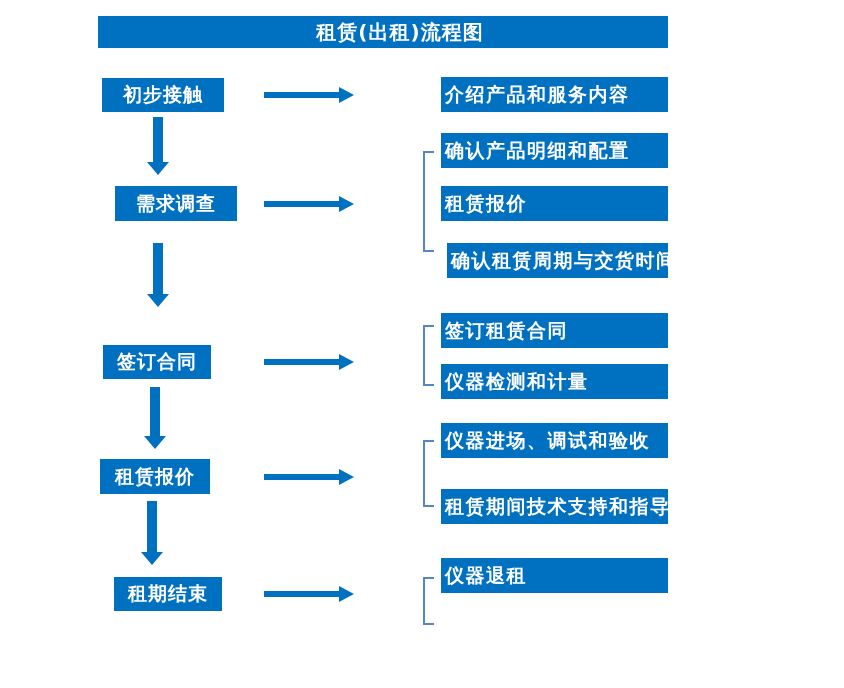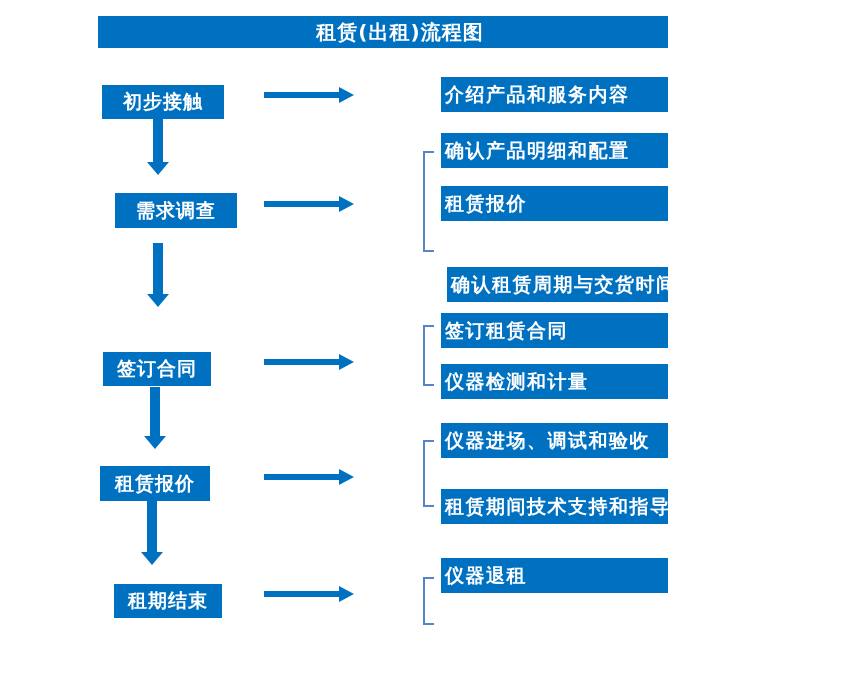--- a/index.html
+++ b/index.html
@@ -23,21 +23,20 @@
   }
   .title-bar {
     justify-content: center;
     font-size: 20px;
     letter-spacing: 1px;
   }
   .step-box {
     justify-content: center;
     font-size: 19px;
     letter-spacing: 1px;
-    margin-top: 7px;
   }
   .output-box {
     justify-content: flex-start;
     padding-left: 4px;
     font-size: 19px;
     letter-spacing: 1.5px;
   }
   .right-arrow { position: absolute; width: 90px; height: 16px; }
   .right-arrow .arrow-shaft {
     position: absolute; left: 0; top: 5px; width: 77px; height: 6px; background: #0070C0;
@@ -123,21 +122,21 @@
 
   <div class="group-bracket" style="top:151px; height:101px;"></div>
   <div class="group-bracket" style="top:325px; height:61px;"></div>
   <div class="group-bracket" style="top:440px; height:67px;"></div>
   <div class="group-bracket" style="top:577px; height:48px;"></div>
 
   <div class="blue-box output-box" style="left:441px; top:77px; width:261px; height:35px;">介绍产品和服务内容</div>
 
   <div class="blue-box output-box" style="left:441px; top:133px; width:261px; height:35px;">确认产品明细和配置</div>
   <div class="blue-box output-box" style="left:441px; top:186px; width:261px; height:35px;">租赁报价</div>
-  <div class="blue-box output-box" style="left:447px; top:243px; width:261px; height:35px;margin-top:24px;">确认租赁周期与交货时间</div>
+  <div class="blue-box output-box" style="left:447px; top:243px; width:261px; height:35px;">确认租赁周期与交货时间</div>
 
   <div class="blue-box output-box" style="left:441px; top:313px; width:261px; height:35px;">签订租赁合同</div>
   <div class="blue-box output-box" style="left:441px; top:364px; width:261px; height:35px;">仪器检测和计量</div>
 
   <div class="blue-box output-box" style="left:441px; top:423px; width:261px; height:35px;">仪器进场、调试和验收</div>
   <div class="blue-box output-box" style="left:441px; top:489px; width:261px; height:35px;">租赁期间技术支持和指导</div>
 
   <div class="blue-box output-box" style="left:441px; top:558px; width:261px; height:35px;">仪器退租</div>
 
 </div>

